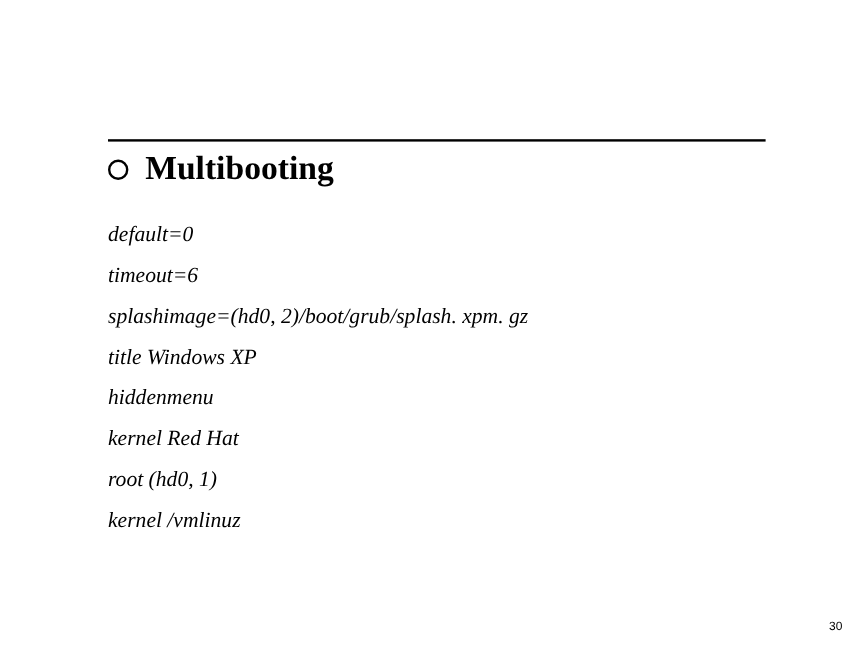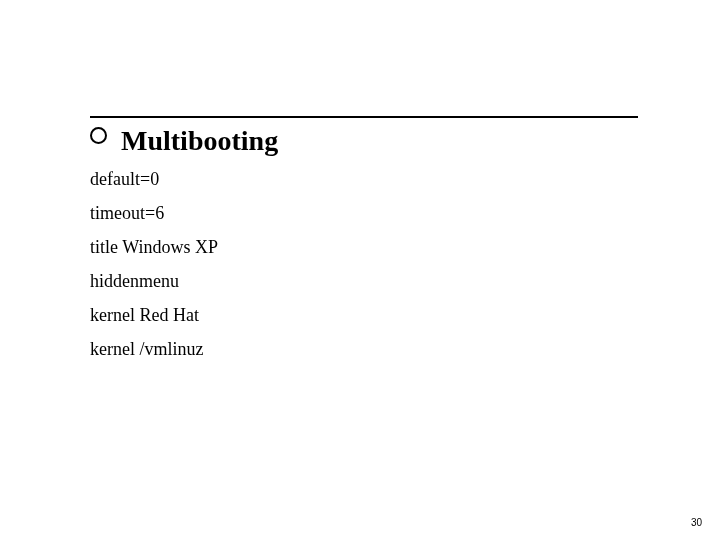--- a/index.html
+++ b/index.html
@@ -24,21 +24,21 @@
     top: 116px;
     width: 548px;
     height: 0;
     border-top: 2px solid #000000;
   }
   .title-row {
     position: absolute;
     left: 90px;
     top: 127px;
     display: flex;
-    align-items: flex-start;
+    align-items: center;
     gap: 14px;
   }
   .bullet-circle {
     width: 17px;
     height: 17px;
     border: 2px solid #000000;
     border-radius: 50%;
     box-sizing: border-box;
     flex: 0 0 auto;
   }
@@ -49,21 +49,22 @@
   }
   .body {
     position: absolute;
     left: 90px;
     top: 170px;
     width: 548px;
     font-size: 18px;
     line-height: 1.0;
   }
   .body p {
-    margin: 0 0 16px 0;
+    margin: 16px 0 16px 0;
+    font-style: italic;
   }
   .indent {
     margin-left: 30px;
   }
   .page-num {
     position: absolute;
     right: 18px;
     bottom: 12px;
     font-family: Arial, Helvetica, sans-serif;
     font-size: 10px;
@@ -78,20 +79,22 @@
   <div class="rule"></div>
 
   <div class="title-row">
     <span class="bullet-circle"></span>
     <span class="title-text">Multibooting</span>
   </div>
 
   <div class="body">
     <p>default=0</p>
     <p>timeout=6</p>
+    <p>splashimage=(hd0, 2)/boot/grub/splash. xpm. gz</p>
     <p>title Windows XP</p>
     <p>hiddenmenu</p>
     <p>kernel Red Hat</p>
+    <p class="indent">root (hd0, 1)</p>
     <p class="indent">kernel /vmlinuz</p>
   </div>
 
   <div class="page-num">30</div>
 </div>
 
 </body></html>

